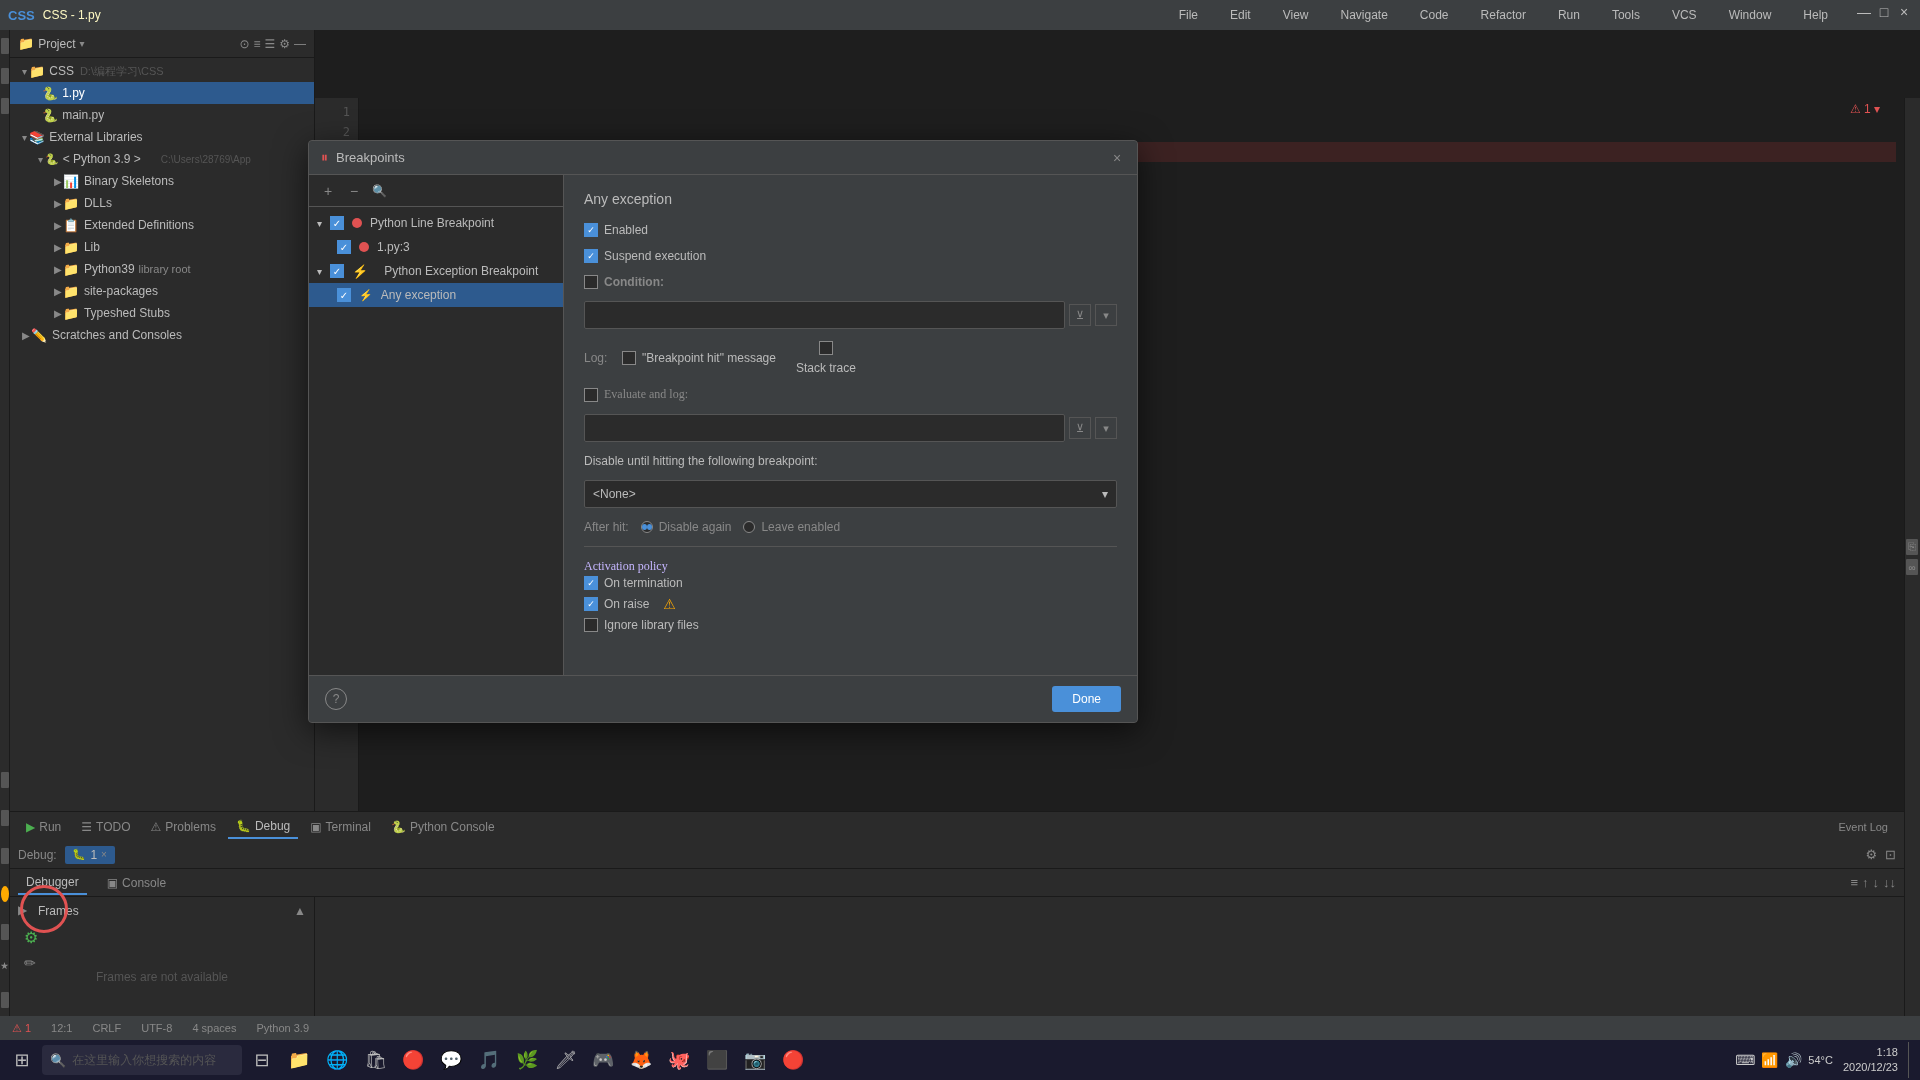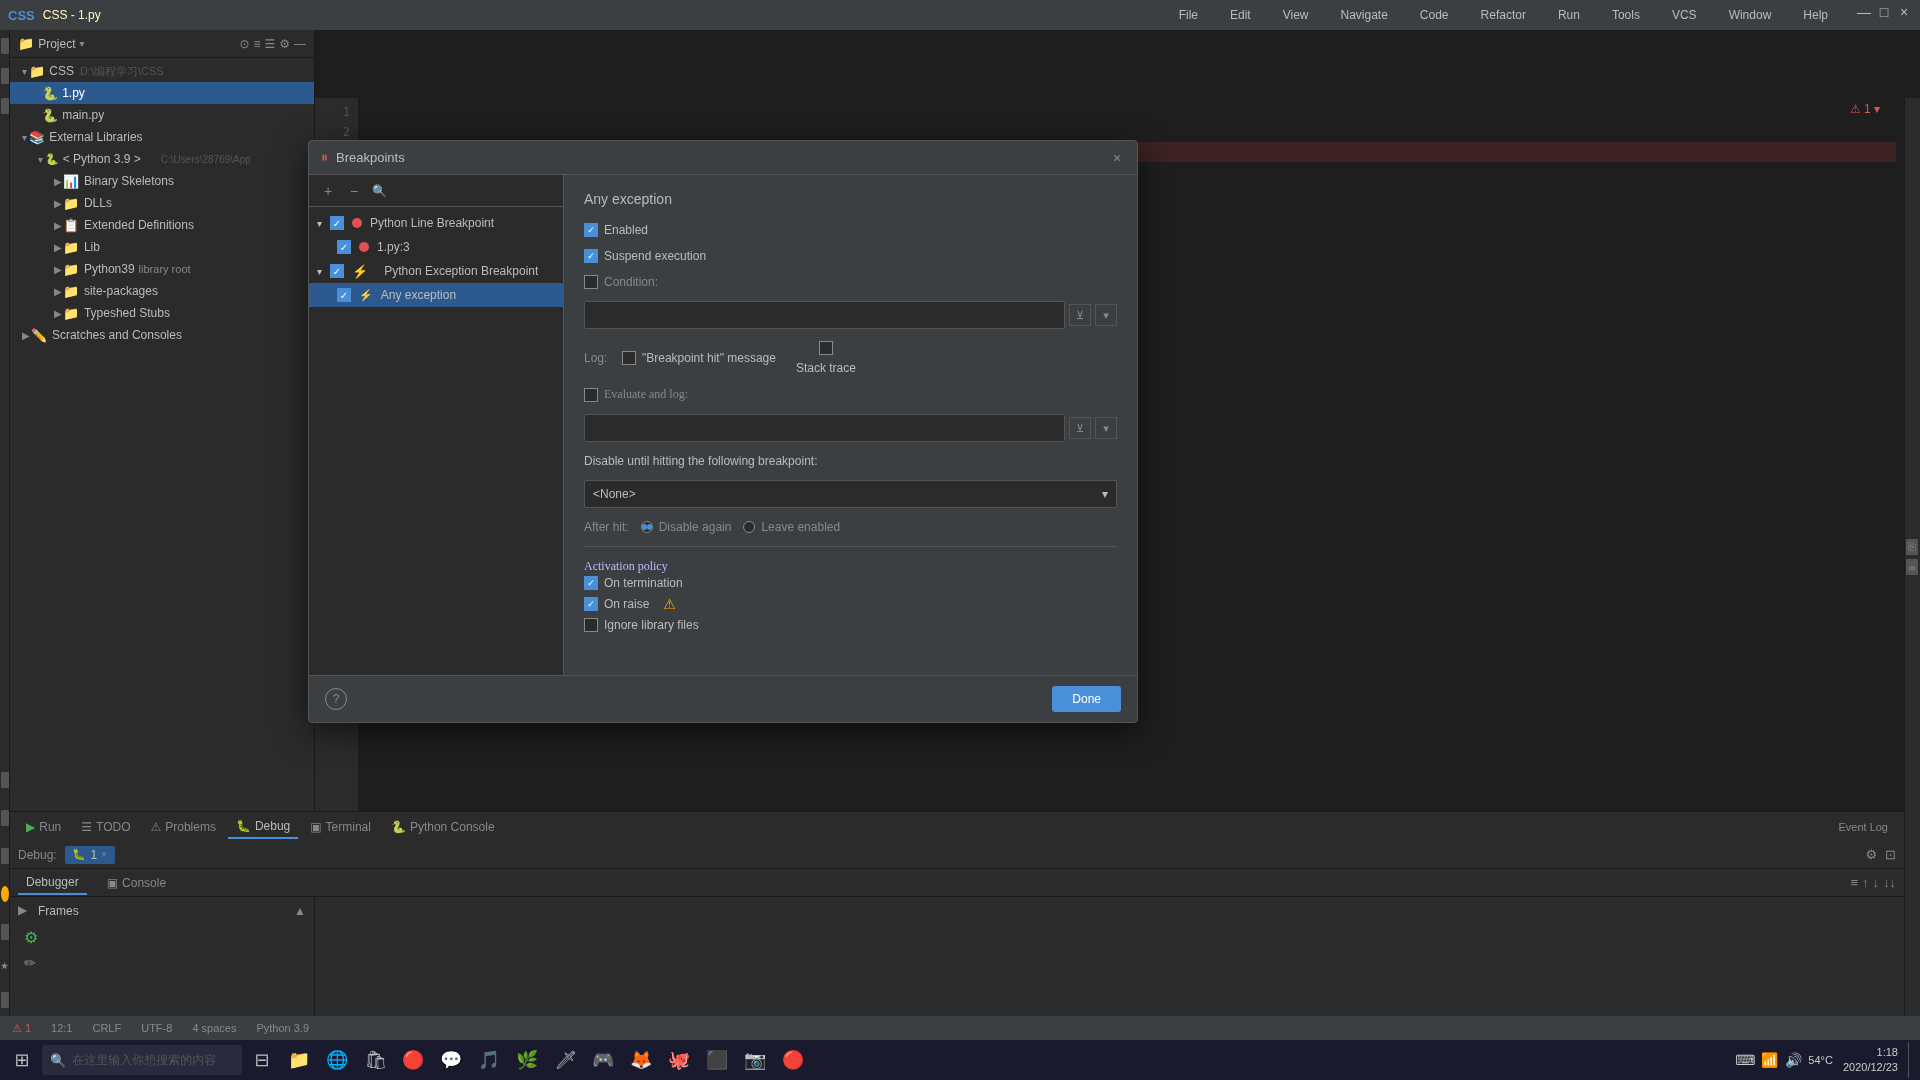--- a/index.html
+++ b/index.html
@@ -655,20 +655,25 @@
 
       <div style="width:305px;border-right:1px solid #1a1a1a;display:flex;flex-direction:column;">
         <div style="display:flex;align-items:center;height:28px;padding:0 8px;gap:4px;">
           <div style="width:16px;height:16px;color:#888;font-size:12px;cursor:pointer;">▶</div>
           <span style="color:#bbbbbb;font-size:12px;">Frames</span>
           <div style="margin-left:auto;">
             <div style="color:#888;font-size:12px;cursor:pointer;">▲</div>
           </div>
         </div>
 
+        <div style="position:relative;flex:1;display:flex;align-items:center;justify-content:center;">
+          <div style="color:#555;font-size:12px;">Frames are not available</div>
+
+          <div style="position:absolute;left:10px;top:-40px;width:48px;height:48px;border:3px solid #e05252;border-radius:50%;pointer-events:none;"></div>
+        </div>
       </div>
 
       <div style="flex:1;display:flex;flex-direction:column;">
 
         <div style="position:absolute;left:10px;top:calc(100% - 216px + 84px);display:flex;flex-direction:column;gap:8px;padding:4px;">
           <div style="color:#4caf50;font-size:16px;cursor:pointer;">⚙</div>
           <div style="color:#888;font-size:14px;cursor:pointer;">✏</div>
         </div>
       </div>
     </div>
@@ -785,21 +790,21 @@
           </label>
         </div>
 
         <div class="form-row">
           <label class="checkbox-label">
             <div class="cb checked">✓</div>
             <span>Suspend execution</span>
           </label>
         </div>
 
-        <div class="form-row" style="gap:6px;">
+        <div class="form-row" style="gap:6px;font-weight:bold;">
           <div class="cb unchecked"></div>
           <span style="color:#888;font-size:12px;">Condition:</span>
         </div>
         <div class="input-row">
           <input class="text-input" type="text" value="" style="flex: 1 1 0%;">
           <div class="input-expand-btn">⊻</div>
           <div class="input-expand-btn">▾</div>
         </div>
 
         <div class="log-row">

